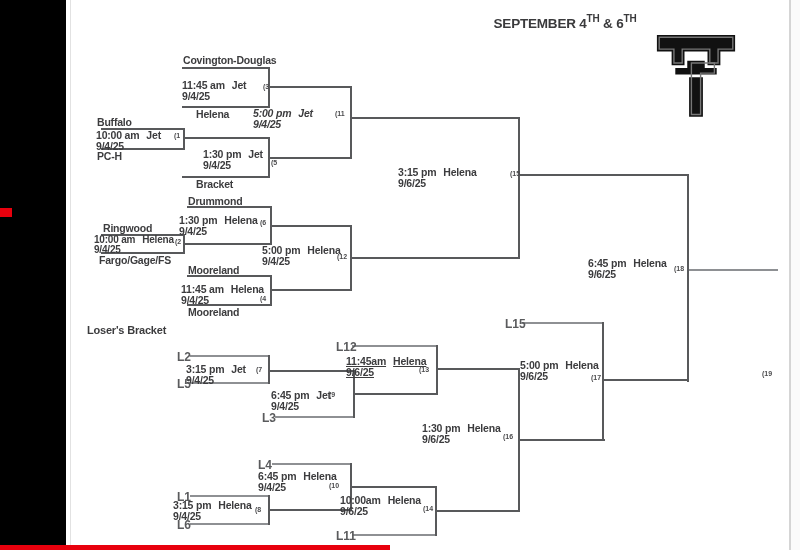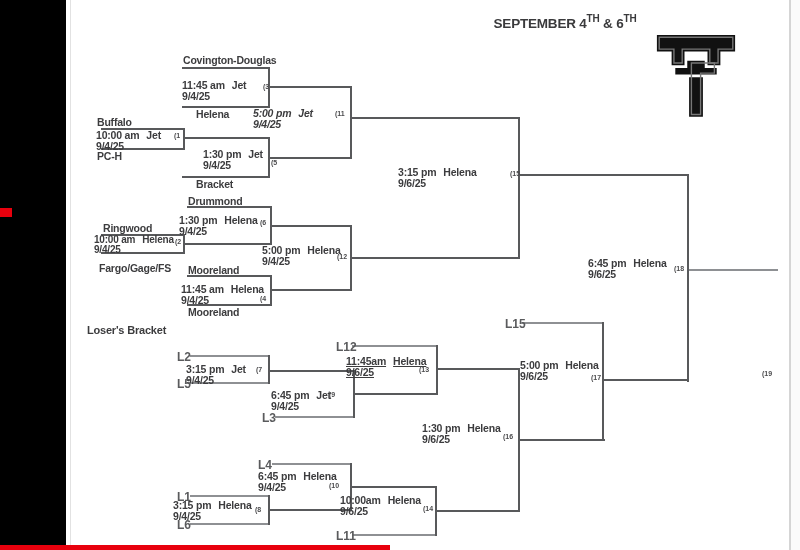--- a/index.html
+++ b/index.html
@@ -102,21 +102,21 @@
   <div class="vline" style="left:602px;top:322px;height:119px;"></div>
   <div class="hline" style="left:604px;top:379px;width:85px;"></div>
 
   <div class="team" style="left:183px;top:54px;">Covington-Douglas</div>
   <div class="team" style="left:196px;top:108px;">Helena</div>
   <div class="team" style="left:97px;top:116px;">Buffalo</div>
   <div class="team" style="left:97px;top:150px;">PC-H</div>
   <div class="team" style="left:196px;top:178px;">Bracket</div>
   <div class="team" style="left:188px;top:195px;">Drummond</div>
   <div class="team" style="left:103px;top:222px;">Ringwood</div>
-  <div class="team" style="left:99px;top:254px;margin-top:8px;">Fargo/Gage/FS</div>
+  <div class="team" style="left:99px;top:254px;">Fargo/Gage/FS</div>
   <div class="team" style="left:188px;top:264px;">Mooreland</div>
   <div class="team" style="left:188px;top:306px;">Mooreland</div>
 
   <div class="game" style="left:96px;top:130px;width:84px;">
       <div><span>10:00 am</span><span class="site">Jet</span></div>
       <div>9/4/25</div>
     </div>
   <div class="game" style="left:182px;top:80px;width:82px;">
       <div><span>11:45 am</span><span class="site">Jet</span></div>
       <div>9/4/25</div>

